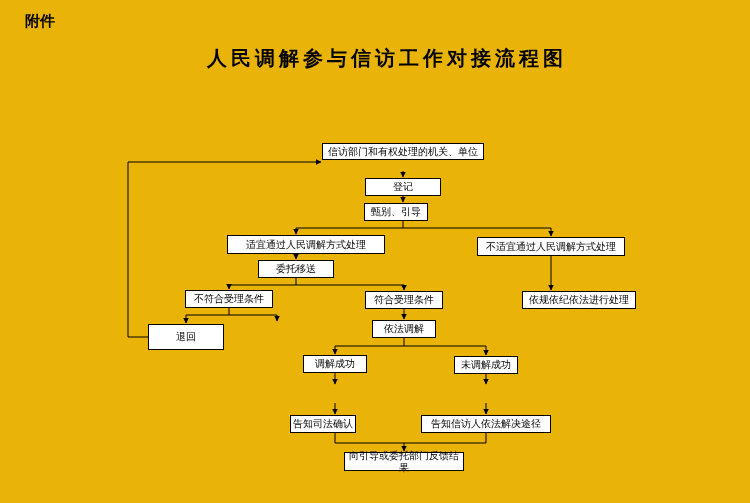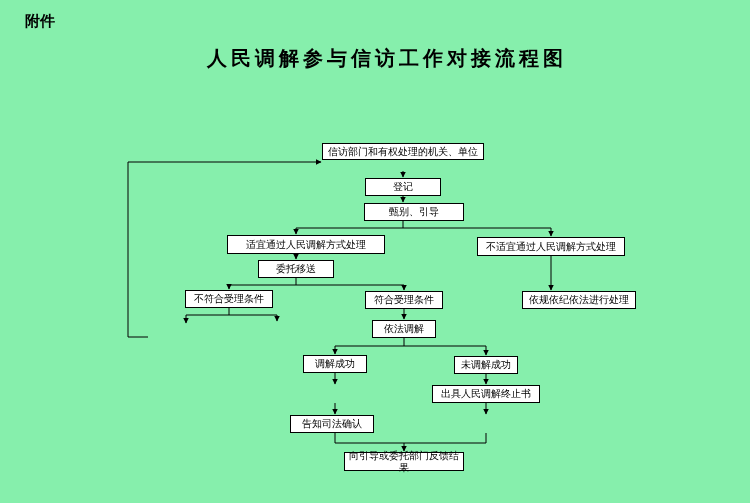--- a/index.html
+++ b/index.html
@@ -1,19 +1,19 @@
 <!DOCTYPE html>
 <html><head>
 <meta charset="utf-8">
 <style>
   html,body{margin:0;padding:0;background:#fff;}
   #stage{
     position:relative;
     width:750px;height:503px;
-    background:#86efac;
+    background:#eab308;
     font-family:"Liberation Serif","DejaVu Serif",serif;
     color:#000;
     overflow:hidden;
   }
   .attachment{
     position:absolute;left:25px;top:12px;
     font-family:"Liberation Sans","DejaVu Sans",sans-serif;
     font-weight:bold;font-size:15px;color:#000;
   }
   .title{
@@ -81,27 +81,28 @@
       <path d="M486,374 V384" marker-end="url(#arr)"></path>
       <path d="M335,403 V414" marker-end="url(#arr)"></path>
       <path d="M486,403 V414" marker-end="url(#arr)"></path>
       <path d="M404,443 V451" marker-end="url(#arr)"></path>
       <path d="M128,162 H321" marker-end="url(#arr)"></path>
     </g>
   </svg>
 
   <div class="node" style="left:322px;top:143px;width:162px;height:17px;">信访部门和有权处理的机关、单位</div>
   <div class="node" style="left:365px;top:178px;width:76px;height:18px;font-family:Liberation Serif, serif;">登记</div>
-  <div class="node" style="left:364px;top:203px;width:100px;height:18px;">甄别、引导</div>
+  <div class="node" style="left:364px;top:203px;width:64px;height:18px;">甄别、引导</div>
   <div class="node" style="left:227px;top:235px;width:158px;height:19px;">适宜通过人民调解方式处理</div>
   <div class="node" style="left:477px;top:237px;width:148px;height:19px;">不适宜通过人民调解方式处理</div>
   <div class="node" style="left:258px;top:260px;width:76px;height:18px;">委托移送</div>
   <div class="node" style="left:185px;top:290px;width:88px;height:18px;">不符合受理条件</div>
   <div class="node" style="left:365px;top:291px;width:78px;height:18px;">符合受理条件</div>
   <div class="node" style="left:494px;top:291px;width:114px;height:18px;margin-left:28px;">依规依纪依法进行处理</div>
+  <div class="node" style="left:148px;top:324px;width:76px;height:26px;">退回</div>
   <div class="node" style="left:372px;top:320px;width:64px;height:18px;">依法调解</div>
   <div class="node" style="left:303px;top:355px;width:64px;height:18px;">调解成功</div>
   <div class="node" style="left:454px;top:356px;width:64px;height:18px;">未调解成功</div>
-  <div class="node" style="left:432px;top:385px;width:108px;height:18px;">出具人民调解终止书</div>
-  <div class="node" style="left:290px;top:415px;width:84px;height:18px;">告知司法确认</div>
+  <div class="node" style="left:290px;top:415px;width:66px;height:18px;">告知司法确认</div>
+  <div class="node" style="left:421px;top:415px;width:130px;height:18px;">告知信访人依法解决途径</div>
   <div class="node" style="left:344px;top:452px;width:120px;height:19px;">向引导或委托部门反馈结果</div>
 
 </div>
 
 </body></html>

